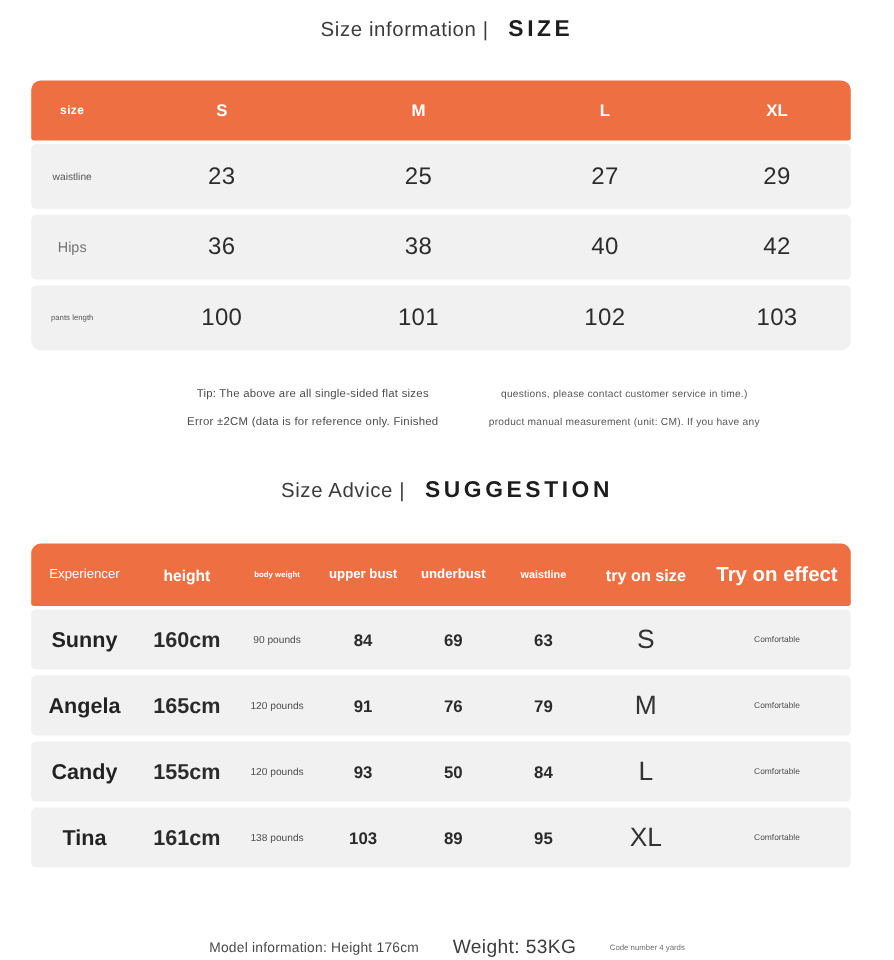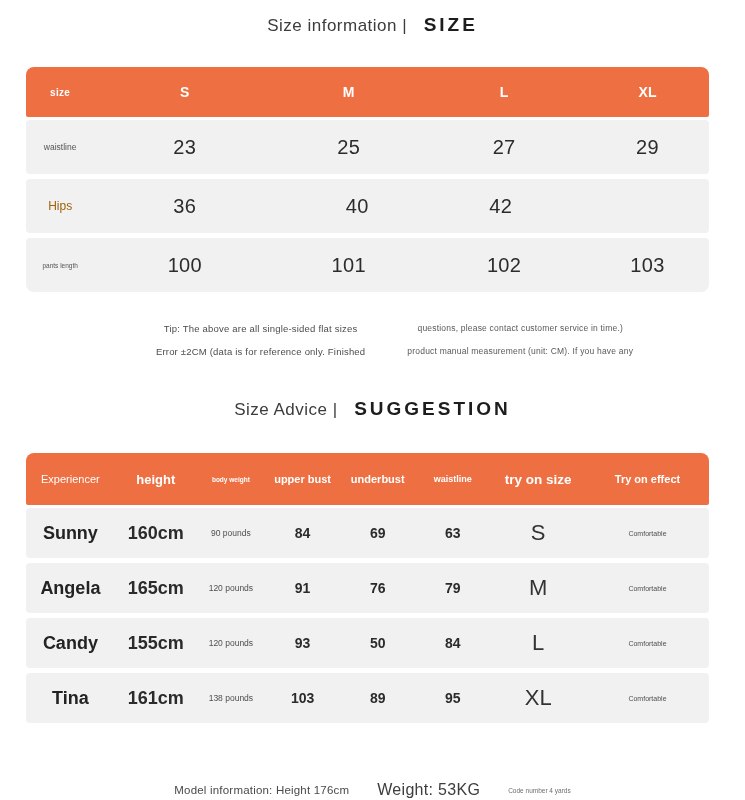--- a/index.html
+++ b/index.html
@@ -35,21 +35,21 @@
   .t1c1{width:26.5%;}
   .t1c2{width:21.5%;}
   .t1c3{width:24%;}
   .t1c4{width:18%;}
   .t1-header .t1c0{font-size:10px;font-weight:700;letter-spacing:0.3px;}
   .t1-header .t1c1,.t1-header .t1c2,.t1-header .t1c3,.t1-header .t1c4{font-size:14px;font-weight:700;}
   .t1-row .t1c1,.t1-row .t1c2,.t1-row .t1c3,.t1-row .t1c4{
     font-size:20px;font-weight:500;color:#2c2c2c;letter-spacing:0.3px;
   }
   .t1-row.r0 .t1c0{font-size:8.5px;color:#555;}
-  .t1-row.r1 .t1c0{font-size:12px;color:#a16207;}
+  .t1-row.r1 .t1c0{font-size:12px;color:#737373;}
   .t1-row.r2 .t1c0{font-size:6.5px;color:#555;}
 
   
   .tips{
     display:flex;justify-content:center;align-items:flex-start;
     gap:42px;margin-top:25px;padding-left:44px;
   }
   .tip-left{font-size:9.5px;color:#4c4c4c;line-height:23px;text-align:center;letter-spacing:0.2px;}
   .tip-right{font-size:8.5px;color:#595959;line-height:23px;text-align:center;letter-spacing:0.2px;}
 
@@ -68,21 +68,21 @@
   .t2c{text-align:center;}
   .c0{width:13%;} .c1{width:12%;} .c2{width:10%;} .c3{width:11%;}
   .c4{width:11%;} .c5{width:11%;} .c6{width:14%;} .c7{width:18%;}
   .t2-header .c0{font-size:11px;font-weight:400;}
   .t2-header .c1{font-size:13px;font-weight:700;}
   .t2-header .c2{font-size:6.5px;font-weight:700;}
   .t2-header .c3{font-size:11px;font-weight:700;}
   .t2-header .c4{font-size:11px;font-weight:700;}
   .t2-header .c5{font-size:9px;font-weight:700;}
   .t2-header .c6{font-size:13.5px;font-weight:700;}
-  .t2-header .c7{font-size:11px;font-weight:700;}
+  .t2-header .c7{font-size:17px;font-weight:700;}
   .t2-row .c0{font-size:18px;font-weight:700;color:#232323;}
   .t2-row .c1{font-size:18px;font-weight:600;color:#2b2b2b;}
   .t2-row .c2{font-size:8.5px;color:#4f4f4f;}
   .t2-row .c3,.t2-row .c4,.t2-row .c5{font-size:14px;font-weight:600;color:#2b2b2b;}
   .t2-row .c6{font-size:22px;font-weight:400;color:#333;}
   .t2-row .c7{font-size:7px;color:#4f4f4f;}
 
   
   .footer{
     display:flex;justify-content:center;align-items:center;
@@ -111,20 +111,21 @@
   <div class="t1-row first r0">
     <div class="t1c t1c0">waistline</div>
     <div class="t1c t1c1">23</div>
     <div class="t1c t1c2">25</div>
     <div class="t1c t1c3">27</div>
     <div class="t1c t1c4">29</div>
   </div>
   <div class="t1-row r1">
     <div class="t1c t1c0">Hips</div>
     <div class="t1c t1c1">36</div>
+    <div class="t1c t1c2">38</div>
     <div class="t1c t1c3">40</div>
     <div class="t1c t1c4">42</div>
   </div>
   <div class="t1-row last r2">
     <div class="t1c t1c0">pants length</div>
     <div class="t1c t1c1">100</div>
     <div class="t1c t1c2">101</div>
     <div class="t1c t1c3">102</div>
     <div class="t1c t1c4">103</div>
   </div>

